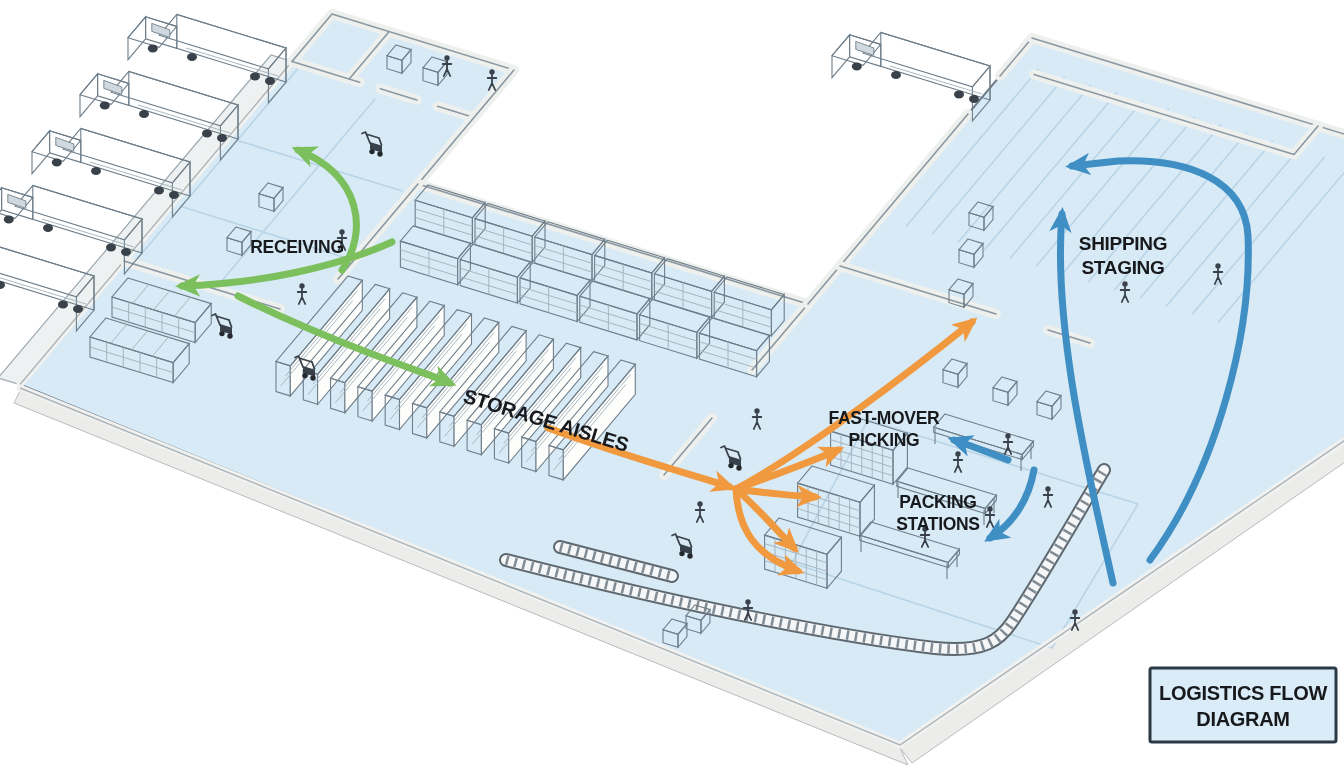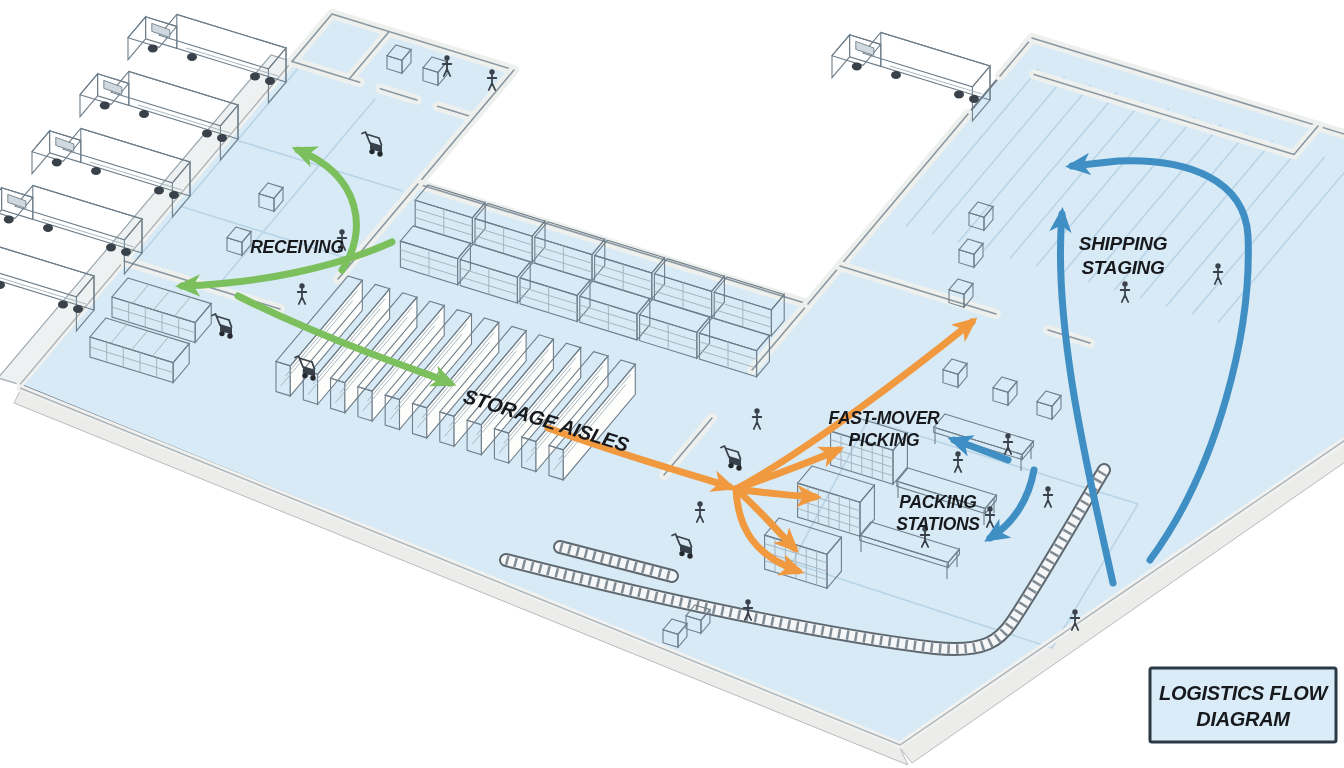--- a/index.html
+++ b/index.html
@@ -1,17 +1,17 @@
 <!DOCTYPE html>
 <html style="--c-floor: #d8eaf6; --c-wall: #eef0ee; --c-walledge: #8b98a2; --c-outline: #6e7e8a; --c-marking: #b9d4e6; --c-facetop: #fafbfa; --c-faceside: #e4e8e7; --c-green: #7cbf5d; --c-orange: #f0993f; --c-blue: #3f8fc5; --c-dark: #39414a; --c-ink: #17191c; --c-titlefill: #d9ecf8; --c-titleborder: #2b3946;"><head>
 <meta charset="utf-8">
 <style>
   html,body{margin:0;padding:0;background:#ffffff;}
   .stage{position:relative;width:1344px;height:768px;background:#ffffff;overflow:hidden;
-         font-family:"Liberation Sans", sans-serif;font-style:italic;}
+         font-family:"Liberation Sans", sans-serif;}
   svg{display:block;}
   
   .floor-fill{fill:var(--c-floor,#d8eaf6);stroke:var(--c-outline,#6e7e8a);stroke-width:2;}
   .apron-fill{fill:#eef1f1;stroke:#9aa7b0;stroke-width:1.2;}
   .skirt{fill:#ececea;stroke:#b7bcbc;stroke-width:1;}
   .wall-fat{fill:none;stroke:var(--c-wall,#eef0ee);stroke-width:10;stroke-linecap:round;}
   .wall-line{fill:none;stroke:var(--c-walledge,#8b98a2);stroke-width:1.6;stroke-linecap:round;}
   .rim{fill:none;stroke:#f1f2f0;stroke-width:7;stroke-linecap:round;}
   .rim-line{fill:none;stroke:#aab4ba;stroke-width:1.4;}
   .mark{fill:none;stroke:var(--c-marking,#b9d4e6);stroke-width:1.6;}

